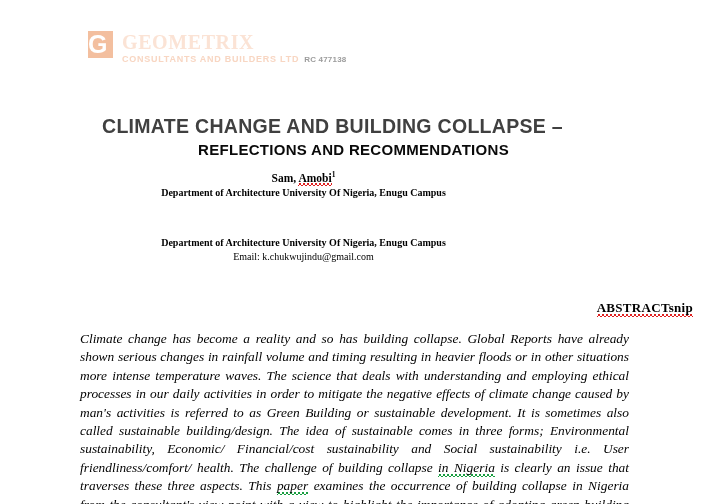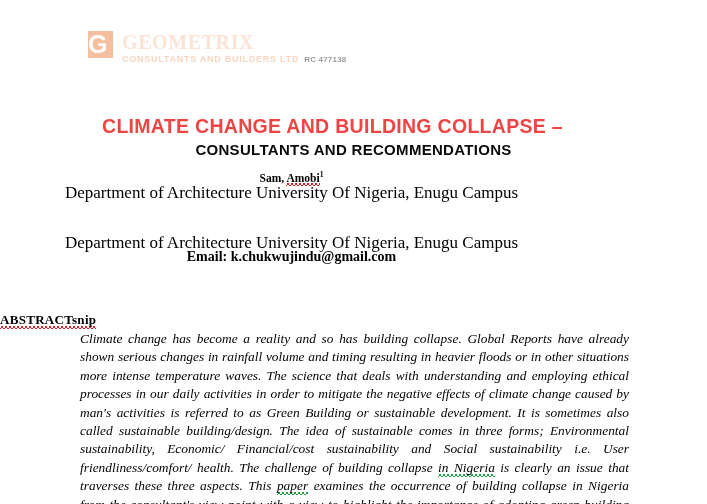--- a/index.html
+++ b/index.html
@@ -94,85 +94,84 @@
     position: absolute;
     left: 0;
     top: 115px;
     width: 665px;
     text-align: center;
     font-family: "Liberation Sans", sans-serif;
     font-weight: 700;
     font-size: 19.5px;
     line-height: 23px;
     letter-spacing: 0.3px;
-    color: #ef4444;
+    color: #404040;
   }
   .doc-subtitle {
     position: absolute;
     left: 0;
     top: 141px;
     width: 707px;
     text-align: center;
     font-family: "Liberation Sans", sans-serif;
     font-weight: 700;
     font-size: 15px;
     line-height: 18px;
     letter-spacing: 0.3px;
     color: #0a0a0a;
   }
 
   
   .author-block {
     position: absolute;
-    left: 0;
+    left: 12px;
     width: 583px;
     text-align: center;
     font-family: "Liberation Serif", serif;
     color: #000000;
   }
   .author-name {
     font-weight: 700;
     font-size: 11.5px;
     line-height: 14px;
   }
   .author-affil {
+    font-weight: 700;
+    font-size: 10px;
+    line-height: 14px;
+  }
+  .author-email {
     font-weight: 400;
-    font-size: 17px;
-    line-height: 14px;
-  }
-  .author-email {
-    font-weight: 700;
-    font-size: 14px;
+    font-size: 10px;
     line-height: 14px;
   }
   sup {
     font-size: 7.5px;
     vertical-align: super;
     line-height: 0;
   }
 
   #author1 { top: 171px; }
   #author1-affil { top: 186px; }
   #author2 { top: 213px; }
   #author2-affil { top: 236px; }
   #author2-email { top: 250px; }
 
   
   .abstract-heading {
     position: absolute;
     left: 0;
     top: 300px;
     width: 693px;
-    text-align: left;
+    text-align: right;
     font-family: "Liberation Serif", serif;
     font-weight: 700;
     font-size: 13px;
     line-height: 16px;
     letter-spacing: 0.3px;
-    margin-top: 12px;
   }
   .abstract-heading .htext {
     position: relative;
     display: inline-block;
     padding-bottom: 1px;
   }
 
   
   .sq-red {
     position: relative;
@@ -228,21 +227,21 @@
     <div class="wordmark">
       <div class="brand-name">GEOMETRIX</div>
       <div class="brand-sub-row">
         <span class="brand-sub">CONSULTANTS AND BUILDERS LTD</span>
         <span class="brand-rc">RC 477138</span>
       </div>
     </div>
   </div>
 
   <div class="doc-title">CLIMATE CHANGE AND BUILDING COLLAPSE –</div>
-  <div class="doc-subtitle">CONSULTANTS AND RECOMMENDATIONS</div>
+  <div class="doc-subtitle">REFLECTIONS AND RECOMMENDATIONS</div>
 
   <div class="author-block author-name" id="author1">
     <span>Sam, </span><span class="sq-red">Amobi</span><sup>1</sup>
   </div>
   <div class="author-block author-affil" id="author1-affil">Department of Architecture University Of Nigeria, Enugu Campus</div>
 
   <div class="author-block author-affil" id="author2-affil">Department of Architecture University Of Nigeria, Enugu Campus</div>
   <div class="author-block author-email" id="author2-email">Email: k.chukwujindu@gmail.com</div>
 
   <div class="abstract-heading">

